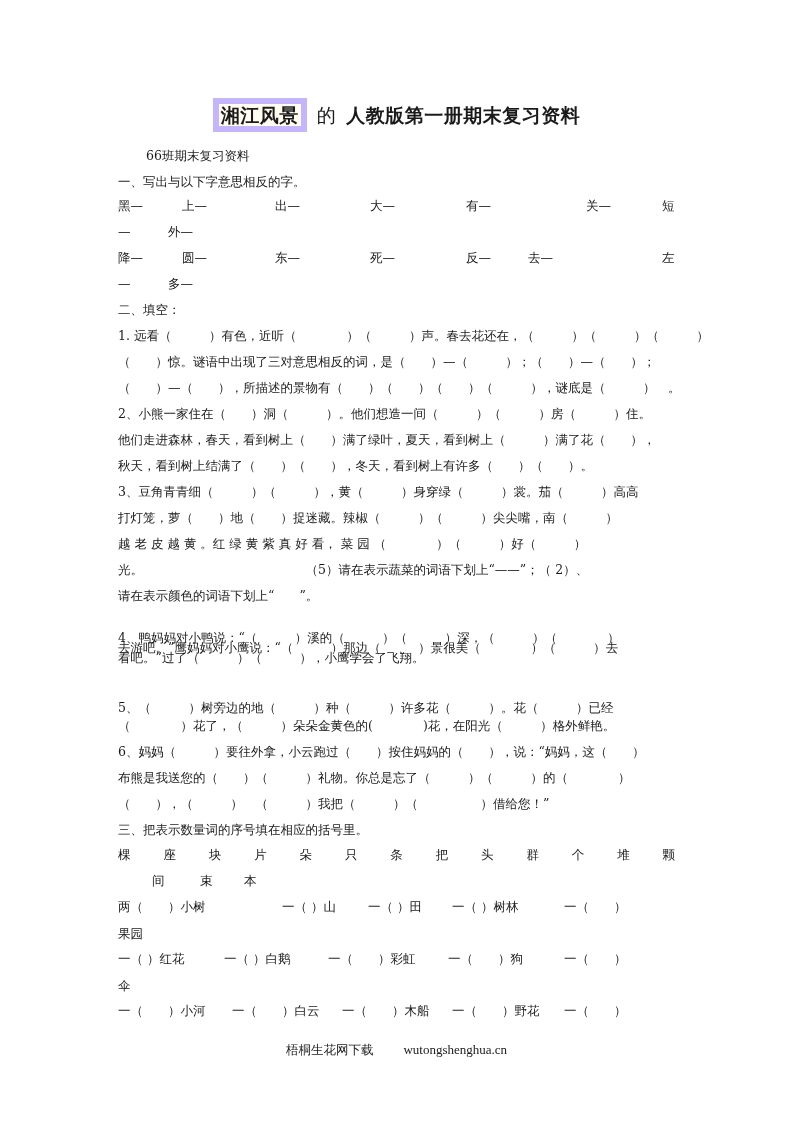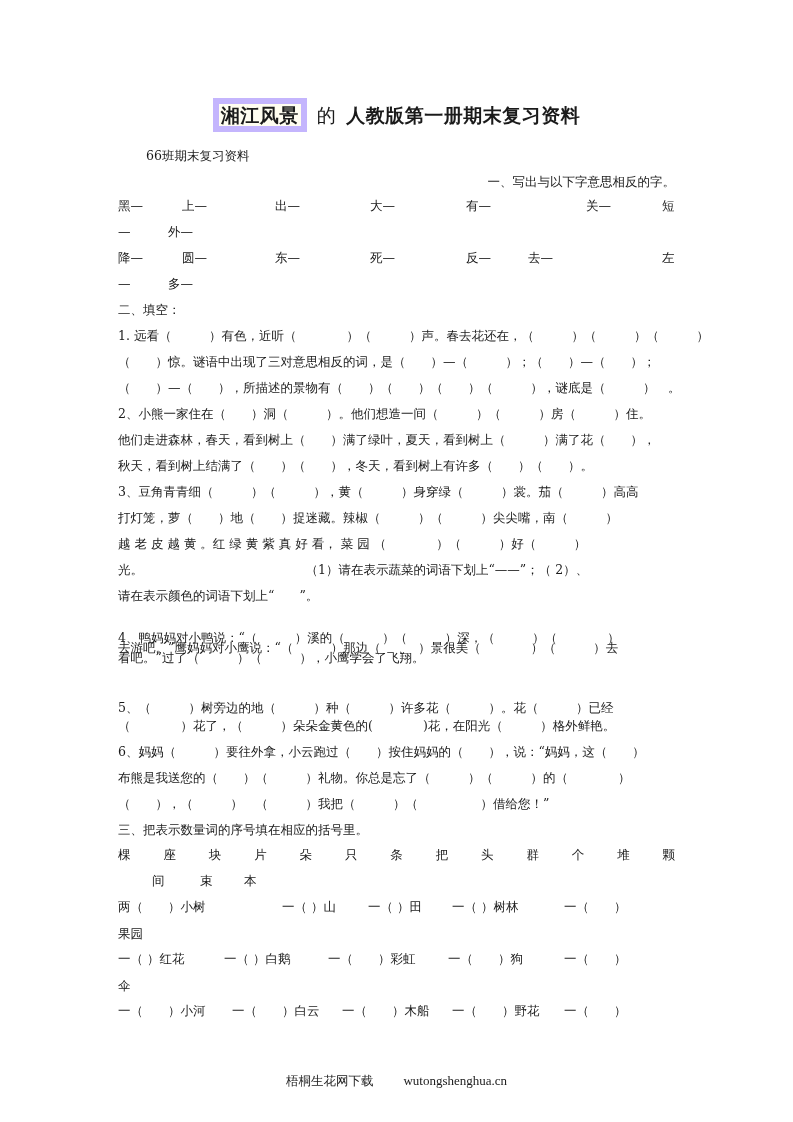--- a/index.html
+++ b/index.html
@@ -8,35 +8,35 @@
   .page { position:absolute; left:0; top:0; width:793px; height:1122px; background:#fff; }
   .title { position:absolute; top:103px; left:0; width:793px; text-align:center;
            font-size:19px; font-weight:bold; letter-spacing:0.5px; }
   .title .hl { background:#fffdf0; border:6px solid #c4b5fd; padding:0 2px; }
   .title .mid { font-weight:normal; margin:0 10px; }
   .line { position:absolute; left:118px; width:557px; font-size:12.5px; line-height:18px;
           white-space:nowrap; }
   .row { position:absolute; left:118px; width:557px; height:18px; font-size:12.5px; }
   .row span { position:absolute; top:0; white-space:nowrap; }
   .spread { display:flex; justify-content:space-between; }
-  .footer { position:absolute; top:1042px; left:0; width:793px; text-align:center; font-size:12.5px;margin-top:31px; }
+  .footer { position:absolute; top:1042px; left:0; width:793px; text-align:center; font-size:12.5px; }
   .footer .url { margin-left:30px; font-family:"Liberation Serif",serif; font-size:13px; }
 </style>
 </head>
 <body>
 
 <div class="page">
 
   <div class="title">
     <span class="hl">湘江风景</span><span class="mid">的</span><span>人教版第一册期末复习资料</span>
   </div>
 
   <div class="line" style="top:147px; left:146px;">66班期末复习资料</div>
 
-  <div class="line" style="top:173px;text-align:right;">一、写出与以下字意思相反的字。</div>
+  <div class="line" style="top:173px;">一、写出与以下字意思相反的字。</div>
 
   <div class="row" style="top:198px;">
     <span style="left:0px">黑—</span>
     <span style="left:64px">上—</span>
     <span style="left:157px">出—</span>
     <span style="left:252px">大—</span>
     <span style="left:348px">有—</span>
     <span style="left:468px">关—</span>
     <span style="left:544px">短</span>
   </div>
@@ -62,21 +62,21 @@
 
   <div class="line" style="top:327px;">1. 远看（　　　）有色，近听（　　　　）（　　　）声。春去花还在，（　　　）（　　　）（　　　）</div>
   <div class="line" style="top:353px;">（　　）惊。谜语中出现了三对意思相反的词，是（　　）—（　　　）；（　　）—（　　）；</div>
   <div class="line" style="top:379px;">（　　）—（　　），所描述的景物有（　　）（　　）（　　）（　　　），谜底是（　　　）　。</div>
   <div class="line" style="top:405px;">2、小熊一家住在（　　）洞（　　　）。他们想造一间（　　　）（　　　）房（　　　）住。</div>
   <div class="line" style="top:431px;">他们走进森林，春天，看到树上（　　）满了绿叶，夏天，看到树上（　　　）满了花（　　），</div>
   <div class="line" style="top:457px;">秋天，看到树上结满了（　　）（　　），冬天，看到树上有许多（　　）（　　）。</div>
   <div class="line" style="top:483px;">3、豆角青青细（　　　）（　　　），黄（　　　）身穿绿（　　　）裳。茄（　　　）高高</div>
   <div class="line" style="top:509px;">打灯笼，萝（　　）地（　　）捉迷藏。辣椒（　　　）（　　　）尖尖嘴，南（　　　）</div>
   <div class="line" style="top:535px;">越 老 皮 越 黄 。红 绿 黄 紫 真 好 看， 菜 园 （　　　　）（　　　）好（　　　）</div>
-  <div class="line" style="top:561px;">光。　　　　　　　　　　　　　（1）请在表示蔬菜的词语下划上“——”；（ 2）、</div>
+  <div class="line" style="top:561px;">光。　　　　　　　　　　　　　（5）请在表示蔬菜的词语下划上“——”；（ 2）、</div>
   <div class="line" style="top:587px;">请在表示颜色的词语下划上“　　”。</div>
   <div class="line" style="top:613px;margin-top:16px;">4、鸭妈妈对小鸭说：“（　　　）溪的（　　　）（　　　）深，（　　　）（　　　　）</div>
   <div class="line" style="top:639px;">去游吧。”鹰妈妈对小鹰说：“（　　　）那边（　　　）景很美（　　　　）（　　　）去</div>
   <div class="line" style="top:649px;">看吧。”过了（　　　）（　　　），小鹰学会了飞翔。</div>
   <div class="line" style="top:691px;margin-top:8px;">5、（　　　）树旁边的地（　　　）种（　　　）许多花（　　　）。花（　　　）已经</div>
   <div class="line" style="top:717px;">（　　　　）花了，（　　　）朵朵金黄色的(　　　　)花，在阳光（　　　）格外鲜艳。</div>
   <div class="line" style="top:743px;">6、妈妈（　　　）要往外拿，小云跑过（　　）按住妈妈的（　　），说：“妈妈，这（　　）</div>
   <div class="line" style="top:795px;">（　　），（　　　）　（　　　）我把（　　　）（　　　　　）借给您！”</div>
   <div class="line" style="top:769px;">布熊是我送您的（　　）（　　　）礼物。你总是忘了（　　　）（　　　）的（　　　　）</div>
 

